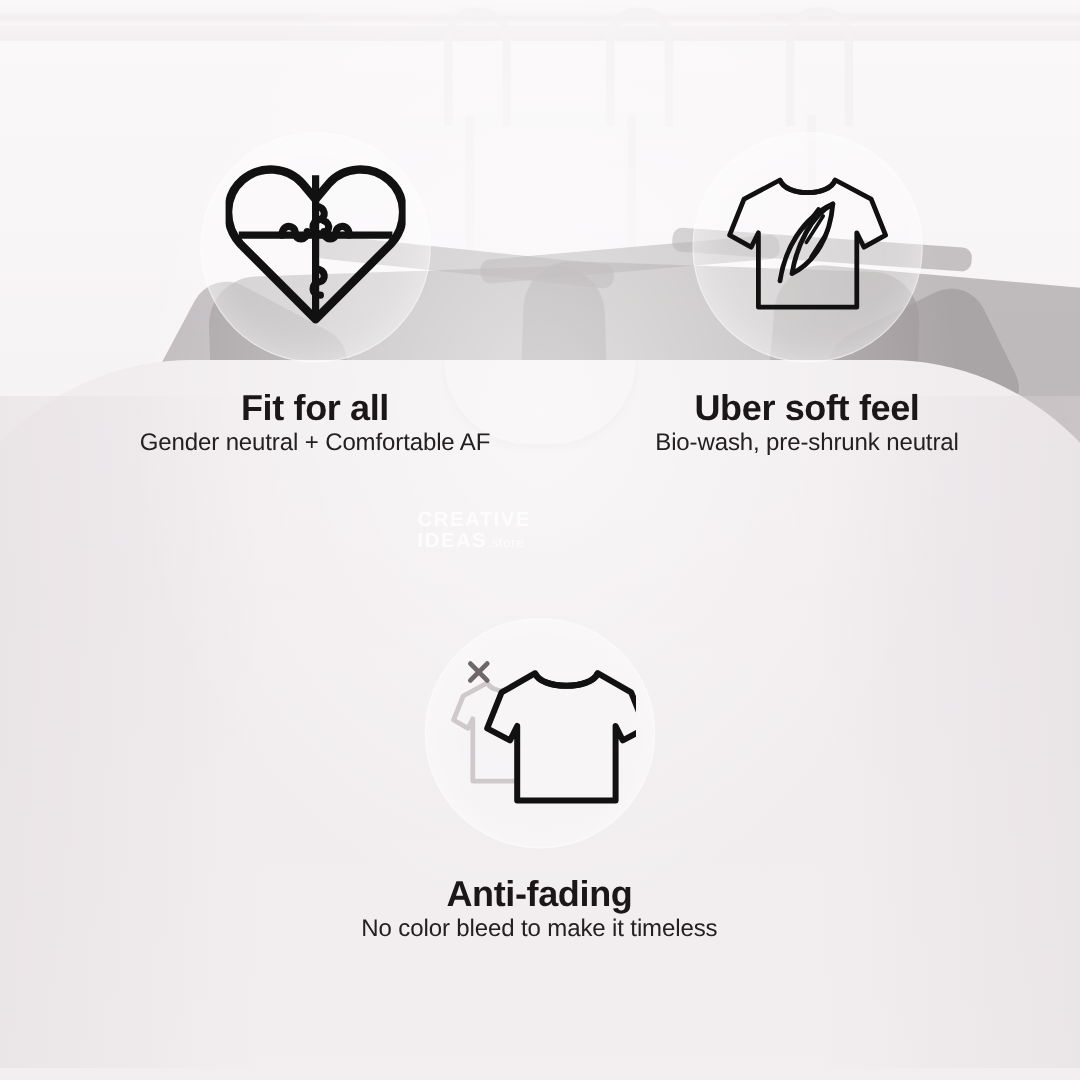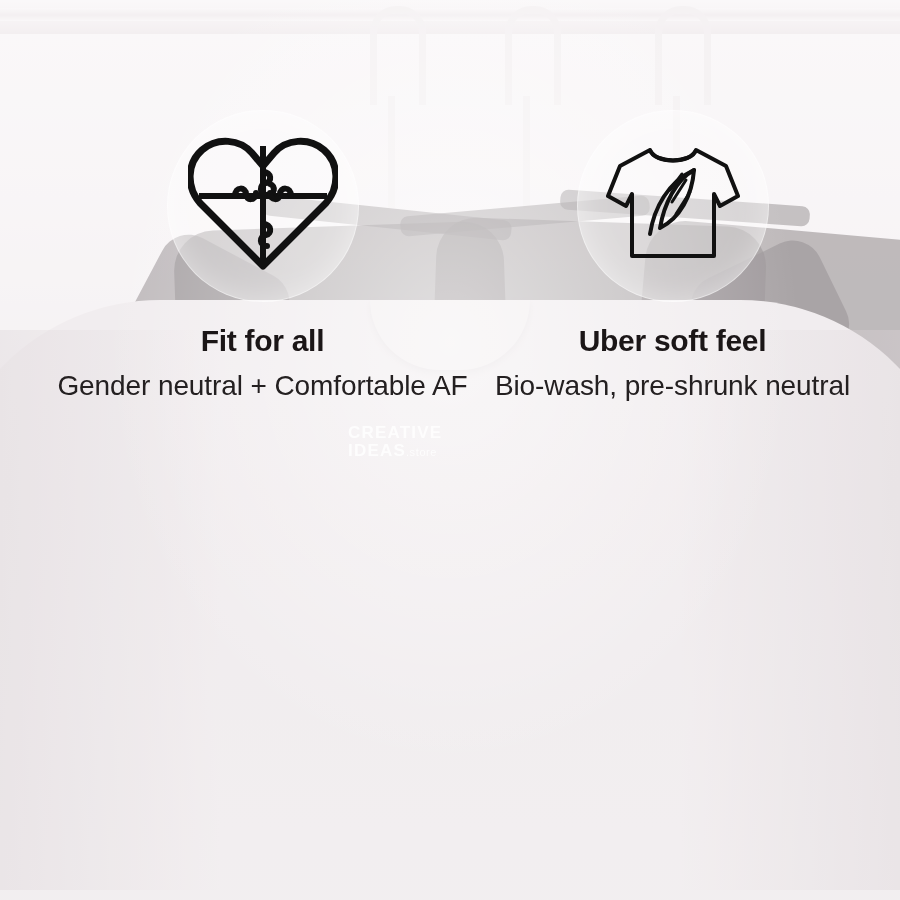--- a/index.html
+++ b/index.html
@@ -178,22 +178,22 @@
   }
 
   .f-title {
     margin-top: 22px;
     font-size: 30px;
     font-weight: bold;
     color: #1b1617;
     letter-spacing: -0.3px;
   }
   .f-sub {
-    margin-top: 12px;
-    font-size: 28px;
+    margin-top: 0;
+    font-size: 20px;
     color: #242021;
     letter-spacing: -0.1px;
   }
 
   
   .watermark {
     position: absolute;
     left: 348px;
     top: 424px;
     width: 200px;
@@ -279,20 +279,35 @@
             <path d="M96 36 C70 48 56 74 52 100" stroke="#111" stroke-width="4" fill="none" stroke-linecap="round"></path>
             <path d="M96 36 C94 62 82 84 62 94 C66 70 78 46 96 36 Z" stroke="#111" stroke-width="4" fill="none" stroke-linejoin="round"></path>
             <path d="M88 46 L74 68 M92 58 L78 80 M84 40 L72 56" stroke="#111" stroke-width="3" stroke-linecap="round"></path>
           </svg>
         </span>
       </div>
       <div class="f-title">Uber soft feel</div>
       <div class="f-sub">Bio-wash, pre-shrunk neutral</div>
     </div>
 
+    <div class="feature f3">
+      <div class="circle">
+        <span>
+          <svg width="160" height="140" viewBox="0 0 160 140" fill="none" xmlns="http://www.w3.org/2000/svg">
+            <path d="M36 30 L16 41 L8 61 L20 68 L24 60 L24 112 H72 L72 46" stroke="#cfc9cb" stroke-width="4" stroke-linejoin="round" fill="none"></path>
+            <path d="M36 30 c4 9 26 9 30 0" stroke="#cfc9cb" stroke-width="4" fill="none"></path>
+            <path d="M22 14 L36 28 M36 14 L22 28" stroke="#6e6669" stroke-width="4" stroke-linecap="round"></path>
+            <path d="M76 22 L48 38 L36 68 L55 78 L61 66 L61 128 H143 L143 66 L149 78 L168 68 L156 38 L128 22 C124 36 80 36 76 22 Z" stroke="#111" stroke-width="5" stroke-linejoin="round" fill="#f7f5f6"></path>
+            <path d="M76 22 c6 14 46 14 52 0" stroke="#111" stroke-width="5" fill="none"></path>
+          </svg>
+        </span>
+      </div>
+      <div class="f-title">Anti-fading</div>
+      <div class="f-sub">No color bleed to make it timeless</div>
+    </div>
   </div>
 
   <div class="watermark">
     <div class="wm-l1">CREATIVE</div>
     <div class="wm-l2">
       <span>IDEAS</span><span class="wm-store">.store</span>
     </div>
   </div>
 
 </div>

